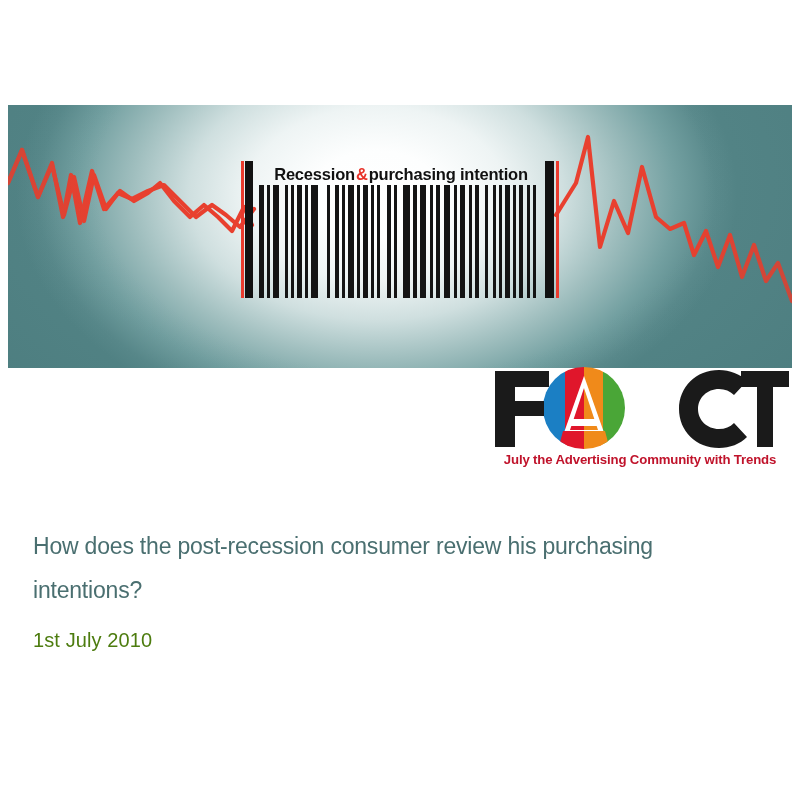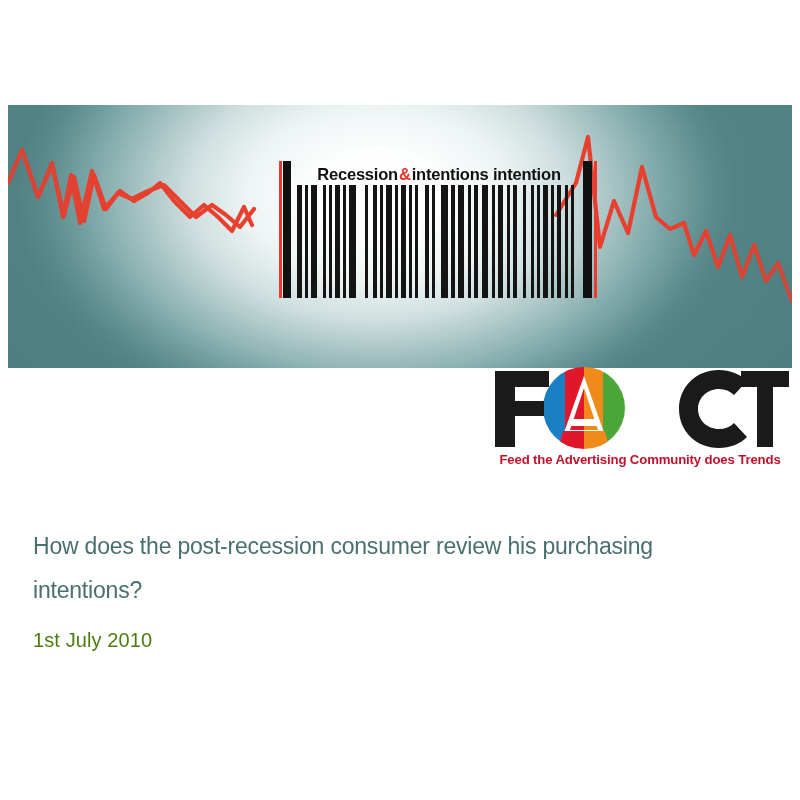--- a/index.html
+++ b/index.html
@@ -43,21 +43,20 @@
     height: 263px;
   }
 
   
   #barcode-block {
     position: absolute;
     left: 241px;
     top: 161px;
     width: 318px;
     height: 137px;
-    margin-left: 38px;
   }
   #barcode-label {
     position: absolute;
     left: 18px;
     top: 0px;
     width: 284px;
     height: 27px;
     display: flex;
     align-items: center;
     justify-content: center;
@@ -166,21 +165,21 @@
     </polyline>
   </svg>
 
   <div class="vignette"></div>
 
   <div id="barcode-block" style="left:233px; top:56px;">
 
     <div id="barcode-label">
         <span>Recession </span>
         <span class="amp">&amp;</span>
-        <span> intentions intention</span>
+        <span> purchasing intention</span>
       </div>
 
     <div id="barcode-bars">
       <span class="bc-red-left"></span>
       <span class="bc-guard-left"></span>
 
       <span class="bc-bar" style="left:18px;  width:5px;"></span>
       <span class="bc-bar" style="left:26px;  width:3px;"></span>
       <span class="bc-bar" style="left:32px;  width:6px;"></span>
       <span class="bc-bar" style="left:44px;  width:3px;"></span>
@@ -265,17 +264,17 @@
     <path d="M6 4 H60 V20 H26 V34 H55 V49 H26 V80 H6 Z" fill="#1a1a1a"></path>
 
     <path d="M186 42 a36 38 0 1 1 36 38 a28 30 0 1 0 -16 -54 l-12 -14 a36 38 0 0 0 -8 30 Z" fill="none"></path>
     <g>
       <path fill="#1a1a1a" d="M190 42 c0 -22 17 -39 40 -39 c11 0 21 4 28 11 l-13 14 c-4 -4 -9 -6 -15 -6 c-12 0 -21 9 -21 20 c0 11 9 20 21 20 c6 0 11 -2 15 -6 l13 14 c-7 7 -17 11 -28 11 c-23 0 -40 -17 -40 -39 Z"></path>
     </g>
 
     <path d="M252 4 H300 V20 H284 V80 H268 V20 H252 Z" fill="#1a1a1a"></path>
   </svg>
 
-  <div id="fact-tagline">Feed the Advertising Community does Trends</div>
+  <div id="fact-tagline">July the Advertising Community with Trends</div>
 </div>
 
 <div id="slide-title">How does the post-recession consumer review his purchasing intentions?</div>
 <div id="slide-date">1st July 2010</div>
 
 </body></html>

